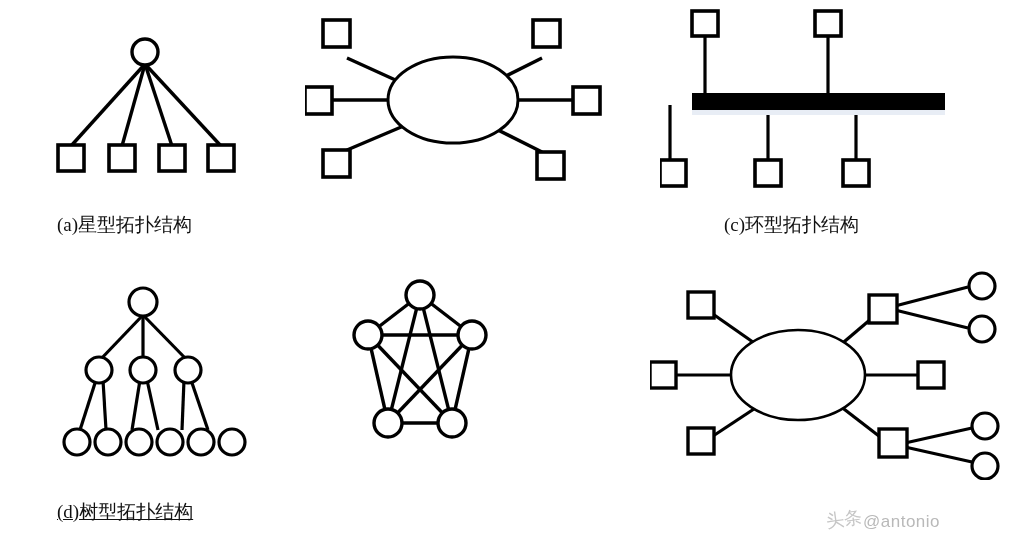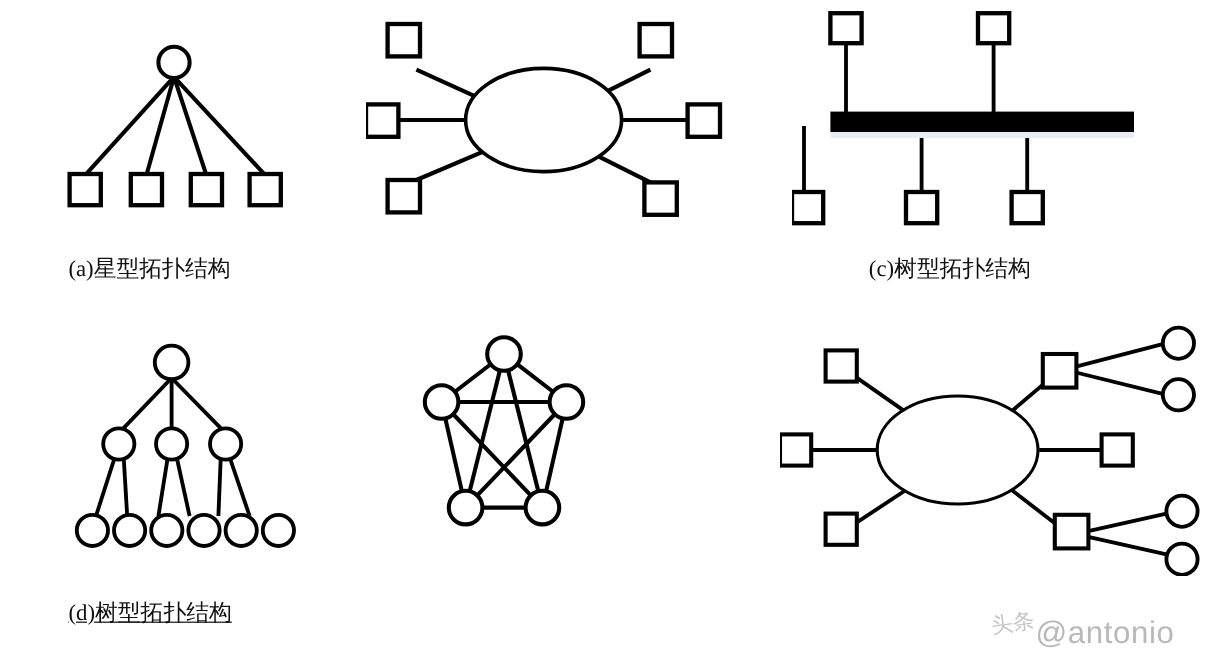--- a/index.html
+++ b/index.html
@@ -34,21 +34,21 @@
     font-family: "Liberation Serif", "DejaVu Serif", serif;
     font-size: 19px;
     line-height: 23px;
     color: #111111;
     white-space: nowrap;
     letter-spacing: 0px;
   }
   .watermark {
     position: absolute;
     font-family: "Liberation Sans", "DejaVu Sans", sans-serif;
-    font-size: 26px;
+    font-size: 17px;
     color: #b9b9b9;
     white-space: nowrap;
     letter-spacing: 0.5px;
     pointer-events: none;
   }
   .wm-strike {
     position: absolute;
     font-family: "Liberation Sans", "DejaVu Sans", sans-serif;
     font-size: 18px;
     color: #c6c6c6;
@@ -115,21 +115,21 @@
       <rect x="32" y="110" width="253" height="5" fill="#e8edf5" stroke="none"></rect>
       <g fill="#ffffff" stroke="#000000" stroke-width="3.6">
         <rect x="32" y="11" width="26" height="25"></rect>
         <rect x="155" y="11" width="26" height="25"></rect>
         <rect x="0" y="160" width="26" height="26"></rect>
         <rect x="95" y="160" width="26" height="26"></rect>
         <rect x="183" y="160" width="26" height="26"></rect>
       </g>
     </svg>
   </div>
-  <div class="caption" style="left:724px; top:213px;">(c)树型拓扑结构</div>
+  <div class="caption" style="left:724px; top:213px;">(c)环型拓扑结构</div>
 
   <div class="panel" style="left:0px; top:275px;">
     <svg class="panel-svg" width="310" height="200" viewBox="0 0 310 200">
       <g fill="none" stroke="#000000" stroke-width="3.2">
         <line x1="143" y1="40" x2="99" y2="86"></line>
         <line x1="143" y1="41" x2="143" y2="86"></line>
         <line x1="143" y1="40" x2="188" y2="86"></line>
 
         <line x1="96" y1="105" x2="80" y2="155"></line>
         <line x1="103" y1="105" x2="106" y2="155"></line>

